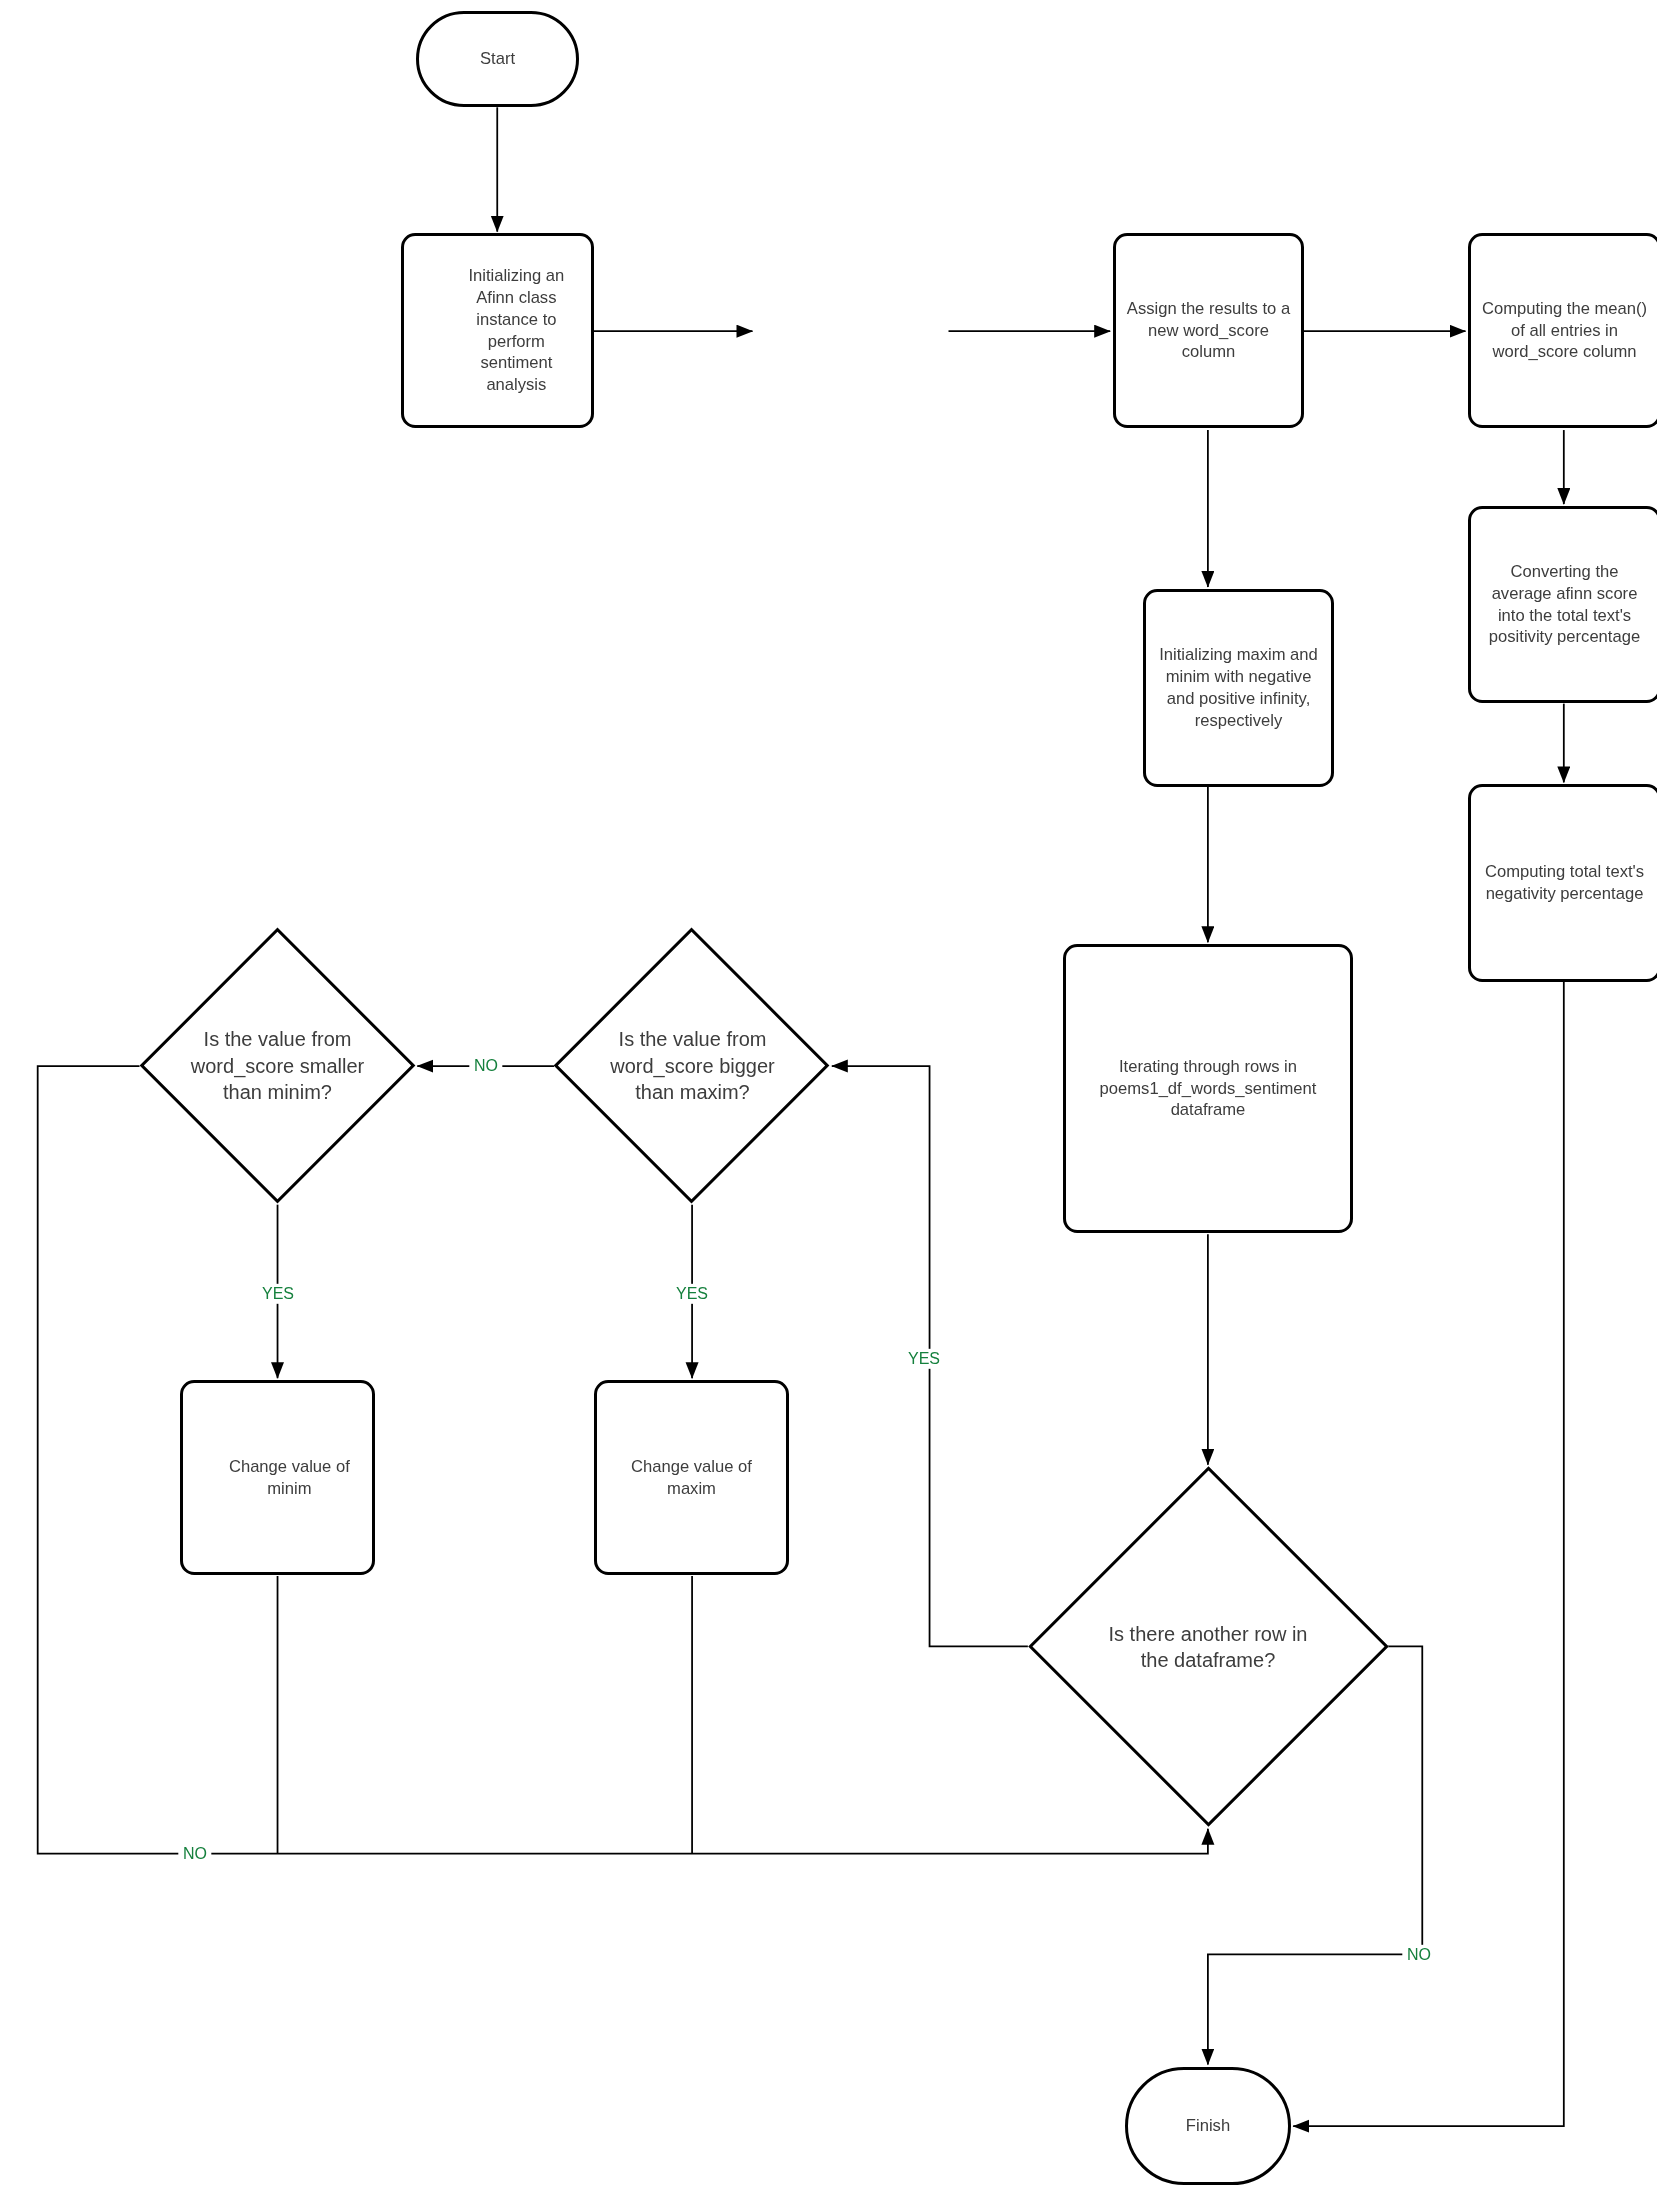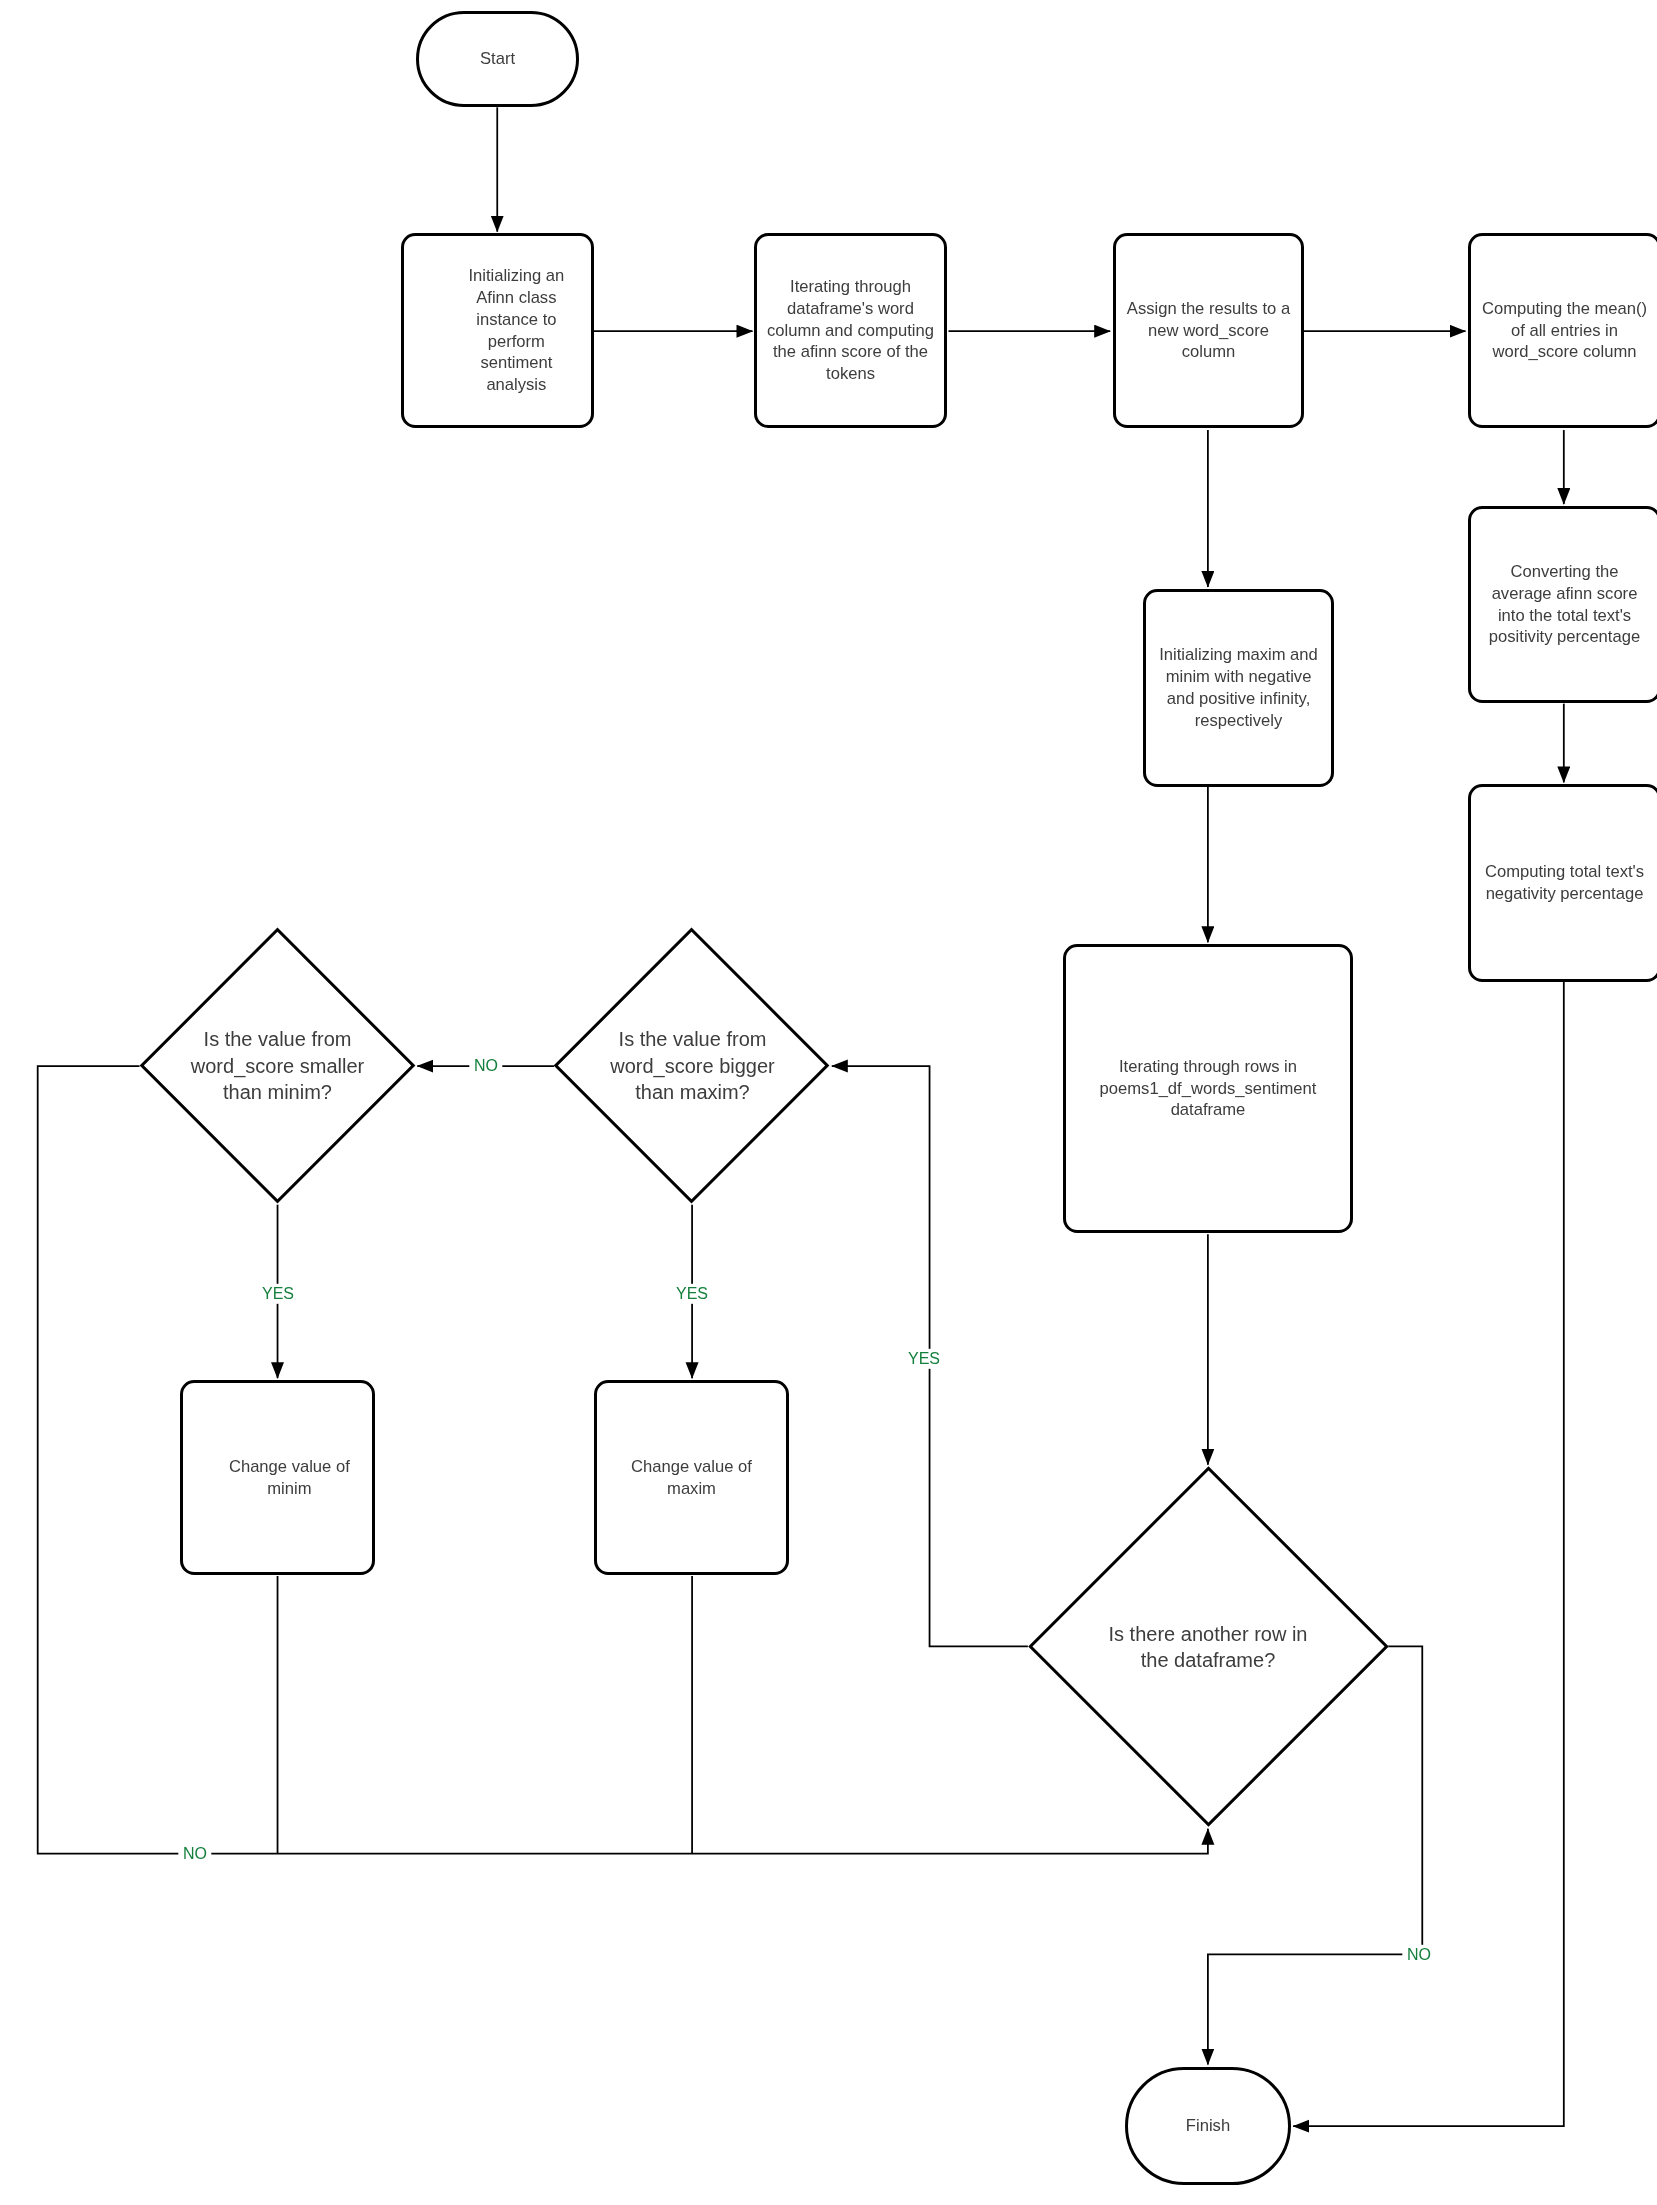--- a/index.html
+++ b/index.html
@@ -86,23 +86,20 @@
   </svg>
 
   <div class="node terminal" style="left:402px; top:10.7px; width:163px; height:96px; border-radius:48px;">
     <span>Start</span>
   </div>
 
   <div class="node process" style="left:387px; top:233px; width:193px; height:195px;padding-left:46px;">
     <span>Initializing an Afinn class instance to perform sentiment analysis</span>
   </div>
 
-  <div class="node process" style="left:740px; top:233px; width:193px; height:195px;">
-    <span>Iterating through dataframe's word column and computing the afinn score of the tokens</span>
-  </div>
 
   <div class="node process" style="left:1099px; top:233px; width:191px; height:195px;">
     <span>Assign the results to a new word_score column</span>
   </div>
 
   <div class="node process" style="left:1454px; top:506px; width:193px; height:197px;">
     <span>Converting the average afinn score into the total text's positivity percentage</span>
   </div>
 
   <div class="node process" style="left:1454px; top:233px; width:193px; height:195px;">

